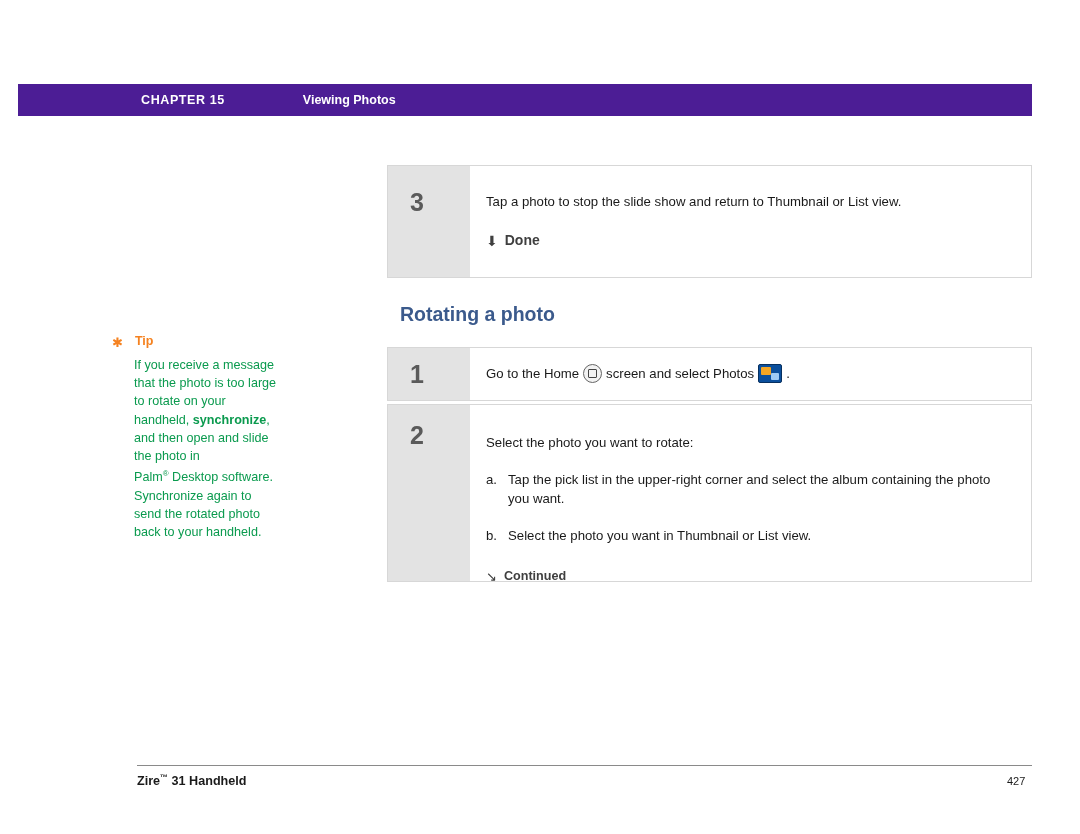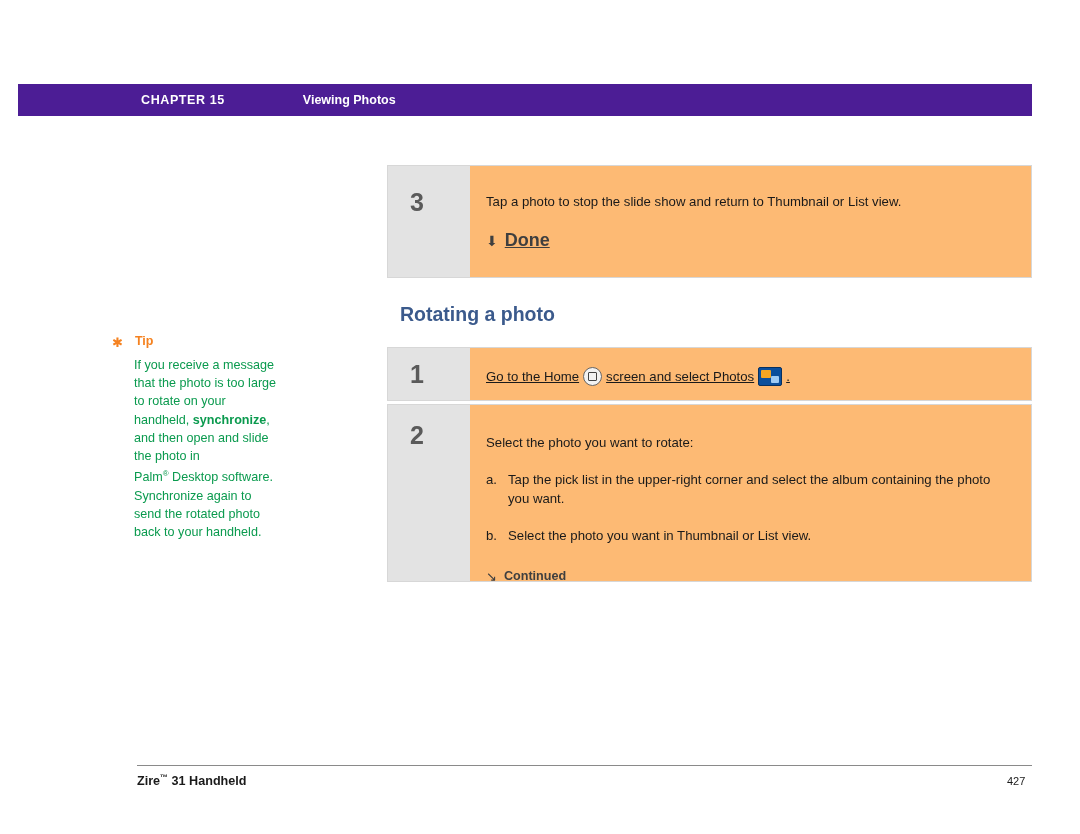--- a/index.html
+++ b/index.html
@@ -92,21 +92,21 @@
     background: #e3e3e3;
     color: #5a5a5a;
     font-size: 25px;
     font-weight: bold;
     padding-top: 18px;
     padding-left: 22px;
     box-sizing: border-box;
   }
   .step-body-cell {
     flex: 1 1 auto;
-    background: #fdba74;
+    background: #ffffff;
     padding: 20px 16px 14px 16px;
     box-sizing: border-box;
     font-size: 13.2px;
     color: #1a1a1a;
     line-height: 19px;
   }
 
   
   #table-step3 {
     left: 387px;
@@ -124,24 +124,23 @@
     align-items: center;
     margin-top: 20px;
   }
   .done-arrow {
     font-size: 14px;
     color: #3f3f3f;
     margin-right: 7px;
     line-height: 14px;
   }
   .done-label {
-    font-size: 18px;
+    font-size: 14px;
     font-weight: bold;
     color: #3f3f3f;
-    text-decoration: underline;
   }
 
   
   .section-heading {
     position: absolute;
     left: 400px;
     top: 303px;
     font-size: 19.5px;
     font-weight: bold;
     color: #3b5a8c;
@@ -153,23 +152,22 @@
     top: 347px;
     width: 645px;
     height: 54px;
     border: 1px solid #d7d7d7;
     box-sizing: border-box;
   }
   #table-step1 .step-num-cell { padding-top: 12px; }
   #table-step1 .step-body-cell {
     padding-top: 16px;
     display: flex;
-    align-items: flex-end;
+    align-items: flex-start;
     flex-wrap: wrap;
-    text-decoration: underline;
   }
 
   .inline-icon-home {
     display: inline-block;
     width: 17px;
     height: 17px;
     border-radius: 50%;
     background: #f2f2f2;
     border: 1.2px solid #666;
     margin: 0 4px;

